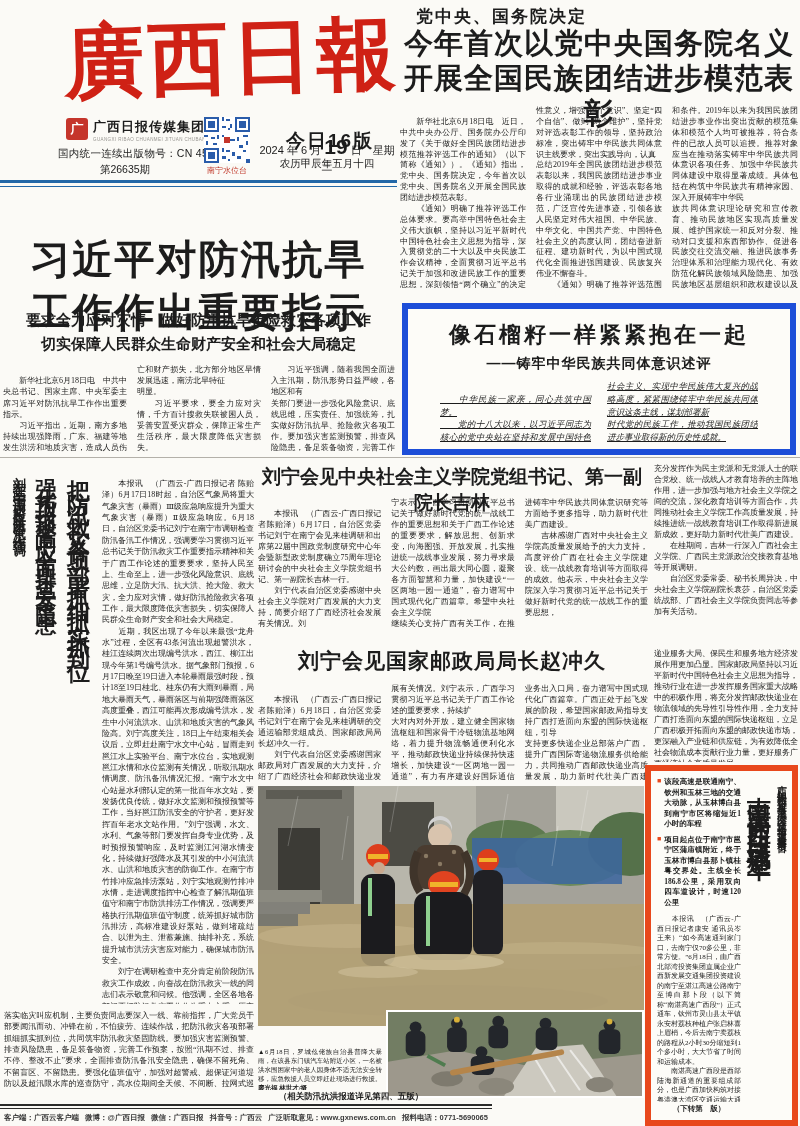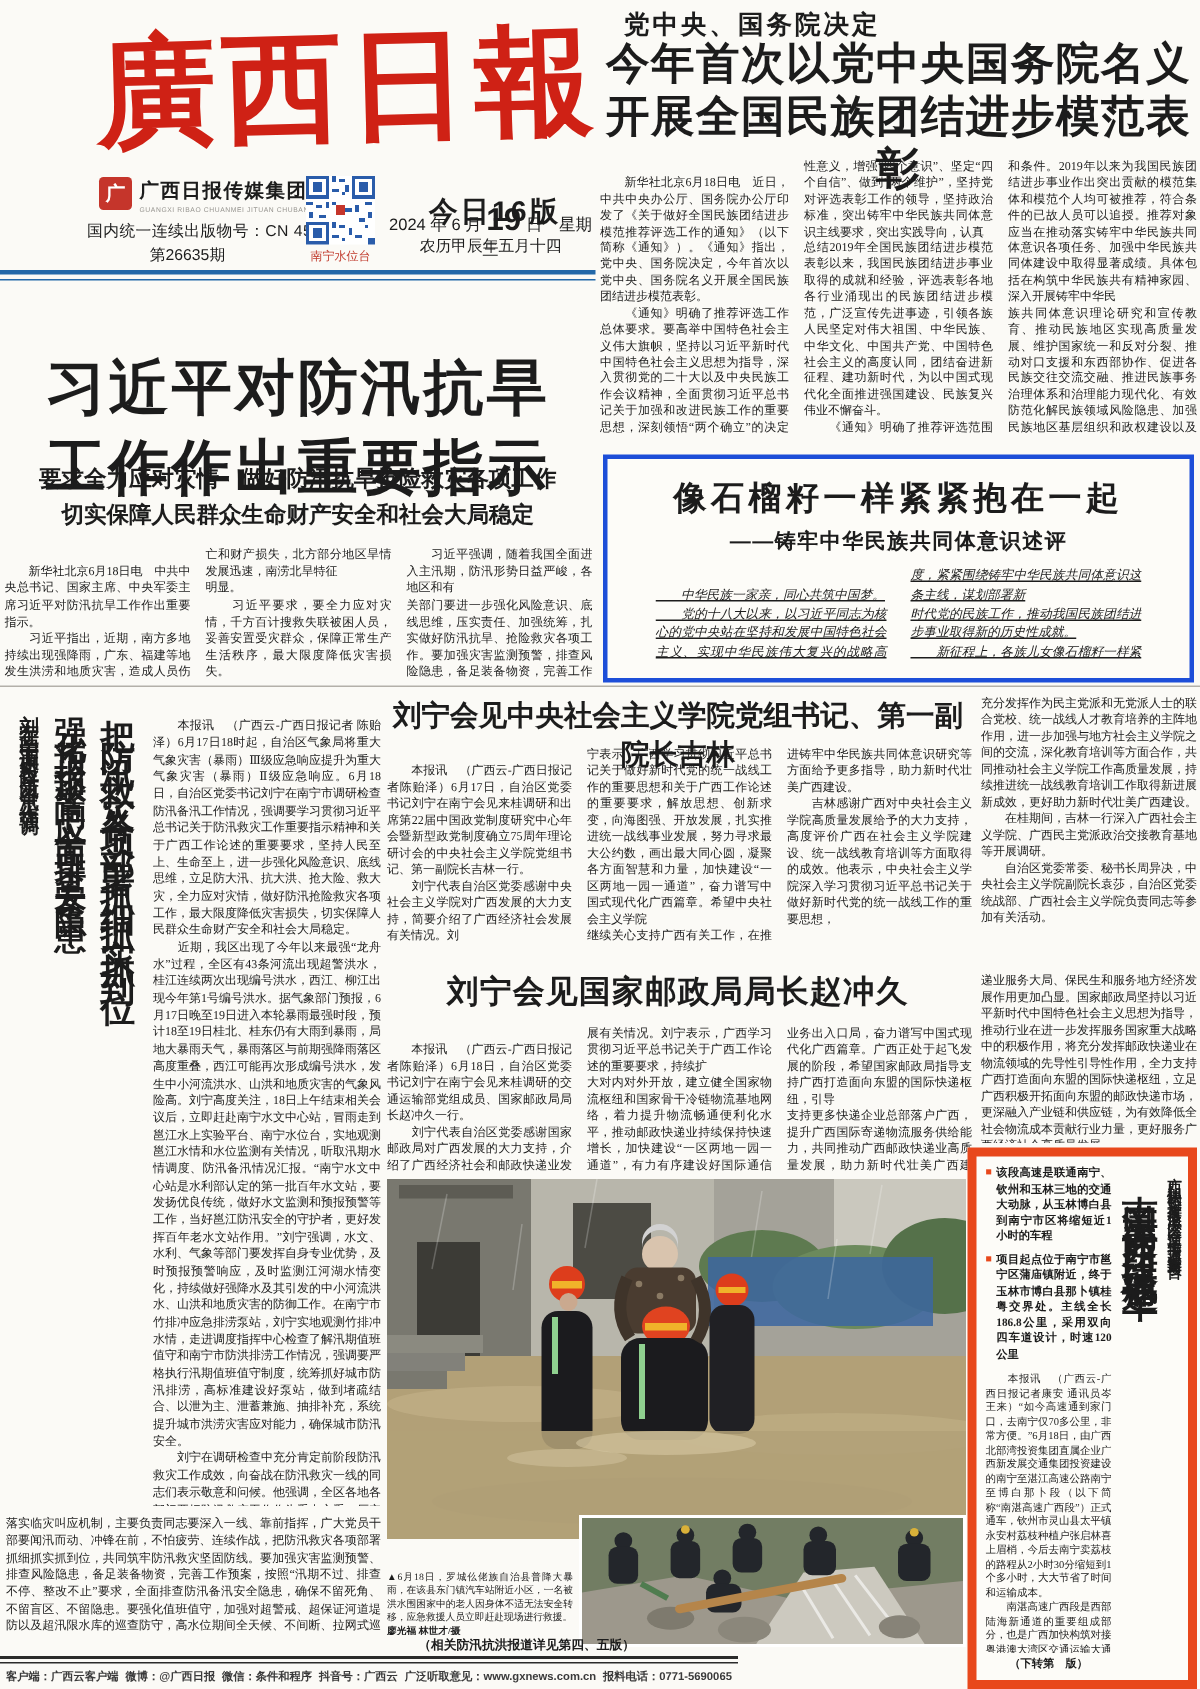--- a/index.html
+++ b/index.html
@@ -28,21 +28,21 @@
   .rule-blue{position:absolute;left:0;top:180px;width:397px;height:3px;background:#2368a8;}
   .rule-blue2{position:absolute;left:0;top:186px;width:397px;height:1px;background:#2368a8;}
   
   .tr-kicker{position:absolute;left:416px;top:5px;width:400px;text-align:left;font-weight:bold;
              font-size:17px;letter-spacing:2px;}
   .tr-headline{position:absolute;left:398px;top:26px;width:402px;text-align:center;font-weight:700;
                font-size:29px;line-height:1.2;letter-spacing:1px;}
   .tr-body{position:absolute;left:400px;top:106px;width:398px;height:192px;column-count:3;
            column-gap:10px;font-size:8px;line-height:1.36;}
   
-  .pom{position:absolute;left:402px;top:303px;width:394px;height:152px;border:3px solid #1d4ed8;
+  .pom{position:absolute;left:402px;top:303px;width:394px;height:152px;border:6px solid #1d4ed8;
        background:#fdfcf8;box-sizing:border-box;}
   .pom-title{text-align:center;font-weight:900;font-size:22px;letter-spacing:3px;margin-top:11px;}
   .pom-sub{text-align:center;font-weight:bold;font-size:14px;margin-top:5px;letter-spacing:1px;}
   .pom-body{margin:7px 32px 0;column-count:2;column-gap:16px;font-size:8.5px;line-height:1.5;
             font-style:italic;height:72px;text-decoration:underline;}
   
   .lead-h{position:absolute;left:0;top:188px;width:397px;text-align:center;font-weight:900;
           font-size:40px;line-height:1.32;letter-spacing:2px;margin-top:45px;}
   .lead-sub{position:absolute;left:0;top:308px;width:397px;text-align:center;font-weight:bold;
             font-size:15px;line-height:1.6;}
@@ -371,19 +371,19 @@
     </div>
     <div class="rb-head">南湛高速广西段建成通车</div>
     <div class="rb-kicker">广西加快构筑对接粤港澳大湾区交通运输大通道重要项目</div>
   </div>
 
   <div class="f-rule1"></div>
   <div class="f-rule2"></div>
   <div class="footer">
     <span>客户端：广西云客户端</span>
     <span>微博：@广西日报</span>
-    <span>微信：条件和程序</span>
+    <span>微信：广西日报</span>
     <span>抖音号：广西云</span>
     <span>广泛听取意见：www.gxnews.com.cn</span>
     <span>报料电话：0771-5690065</span>
   </div>
 
 </div>
 
 </body></html>

